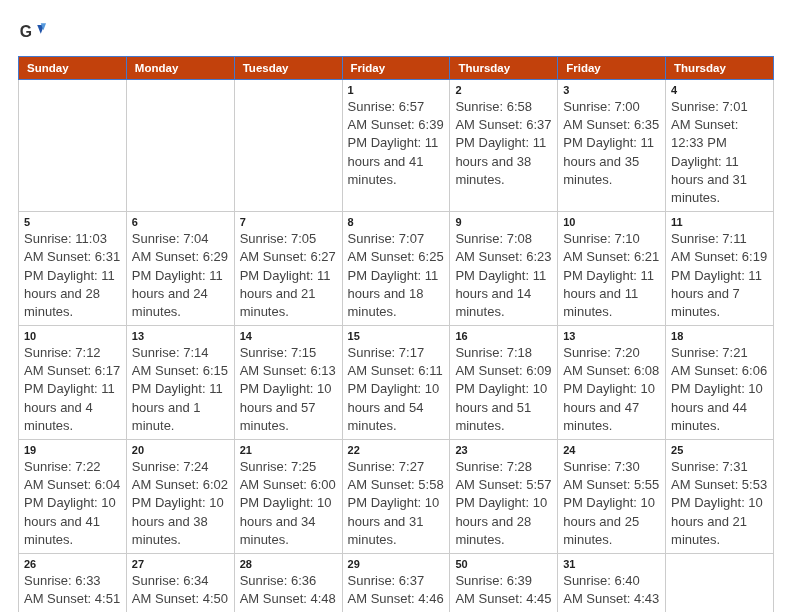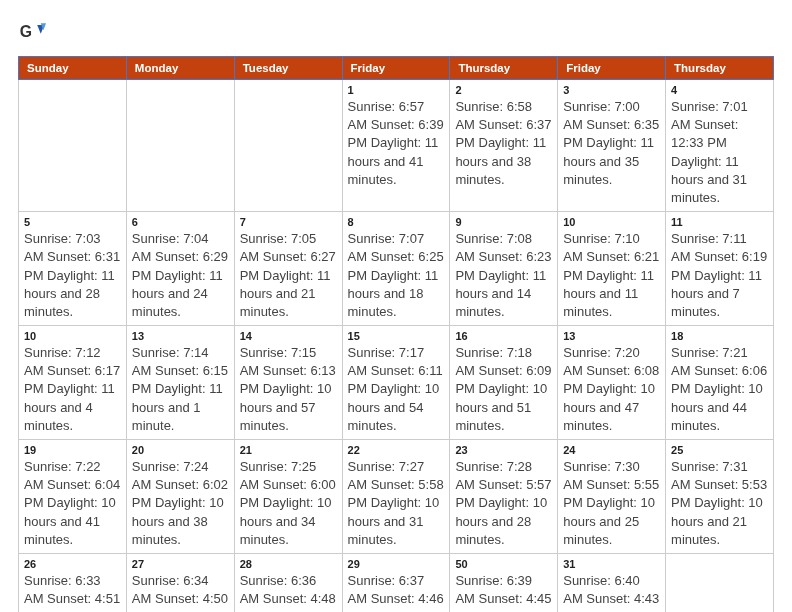--- a/index.html
+++ b/index.html
@@ -157,21 +157,21 @@
             <span class="day-num">4</span>
             <div class="day-info">Sunrise: 7:01 AM
 Sunset: 12:33 PM
 Daylight: 11 hours
 and 31 minutes.</div>
           </td>
         </tr>
         <tr>
           <td>
             <span class="day-num">5</span>
-            <div class="day-info">Sunrise: 7:03 AM
+            <div class="day-info">Sunrise: 11:03 AM
 Sunset: 6:31 PM
 Daylight: 11 hours
 and 28 minutes.</div>
           </td>
           <td>
             <span class="day-num">6</span>
             <div class="day-info">Sunrise: 7:04 AM
 Sunset: 6:29 PM
 Daylight: 11 hours
 and 24 minutes.</div>

